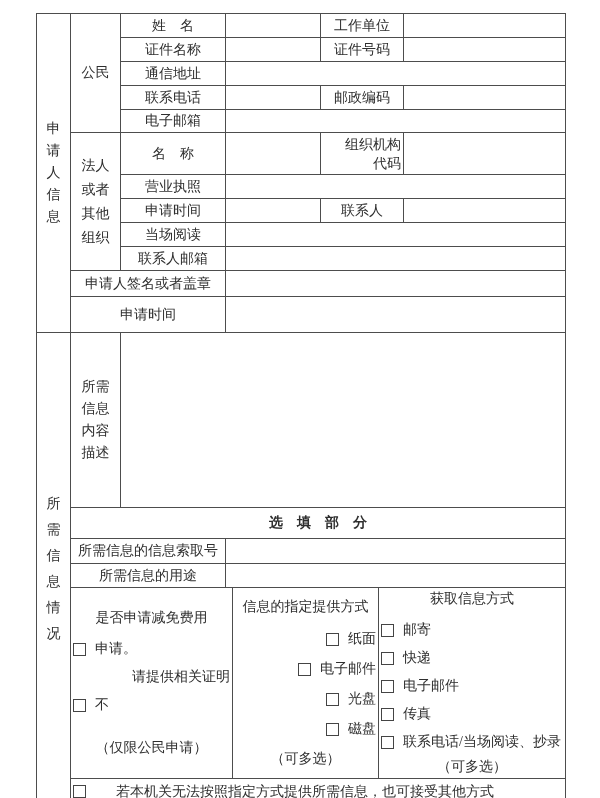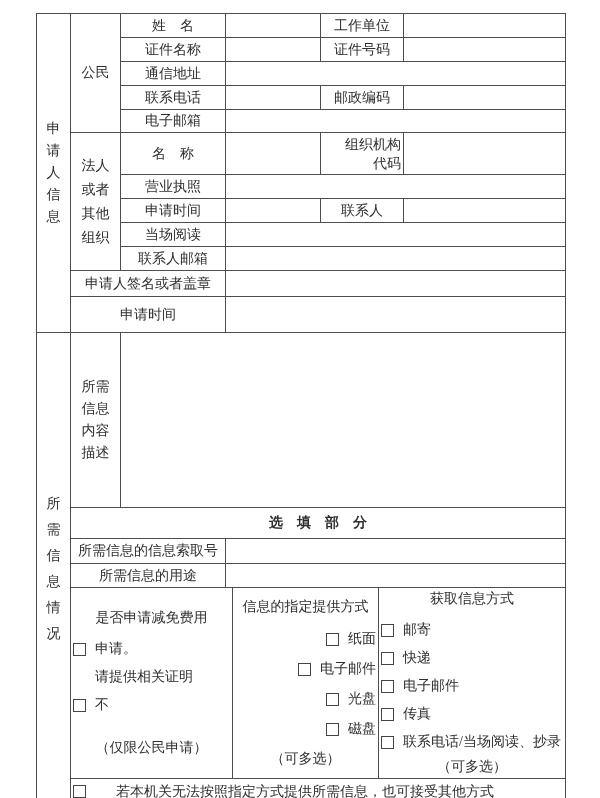--- a/index.html
+++ b/index.html
@@ -36,21 +36,21 @@
     font-weight:bold;letter-spacing:14px;text-indent:14px;
     font-size:15px;
   }
   
   td.choice{
     vertical-align:top;text-align:left;padding:10px 8px 6px 10px;
   }
   .choice-title{line-height:22px;margin-bottom:6px;}
   .opt-line{line-height:28px;display:flex;align-items:center;}
   .opt-line.tall{line-height:30px;justify-content:flex-end;}
-  .opt-indent{padding-left:22px;}
+  .opt-indent{padding-left:22px;justify-content:flex-end;}
   .cb{
     display:inline-block;width:11px;height:11px;
     border:1px solid #444;background:#fff;
     margin-right:9px;flex:0 0 auto;
   }
   .note-line{line-height:22px;}
   .note-gap-big{margin-top:18px;}
   .note-gap-sm{margin-top:4px;}
   
   td.bottom-row{text-align:left;padding-left:10px;}

